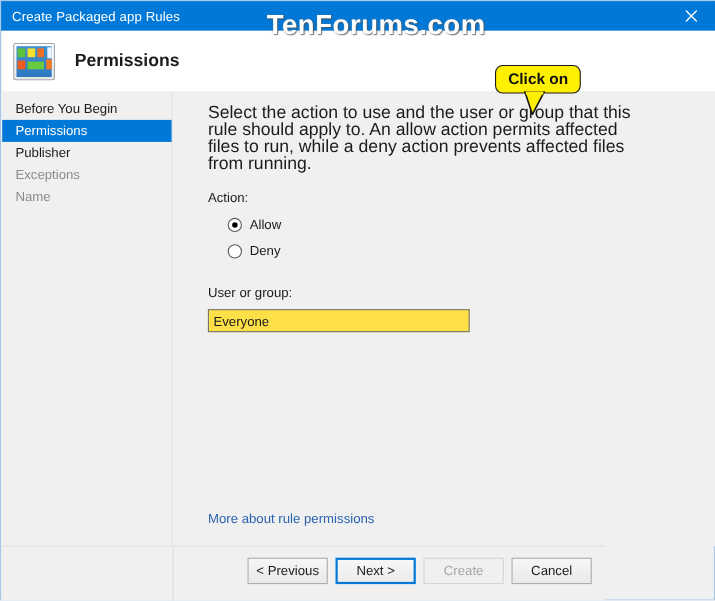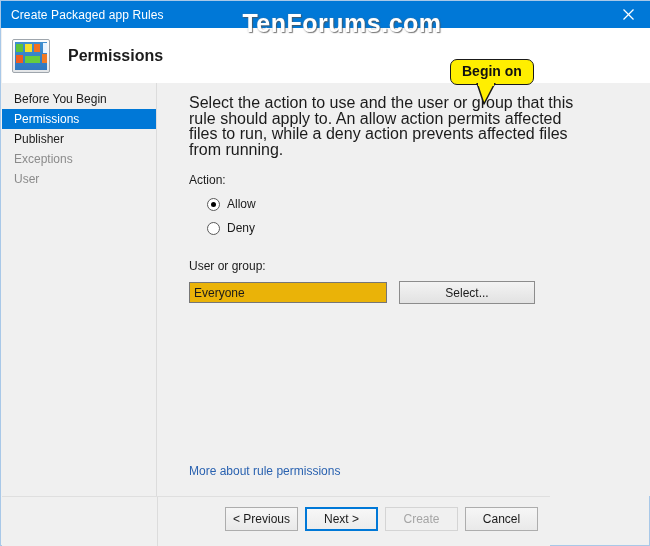--- a/index.html
+++ b/index.html
@@ -185,24 +185,24 @@
     margin-top: 24px;
     font-size: 12px;
     color: #1b1b1b;
   }
   #usergroup-row {
     margin-top: 8px;
     display: flex;
     align-items: center;
   }
   #usergroup-input {
-    width: 198px;
+    width: 238px;
     height: 21px;
     border: 1px solid #767676;
-    background: #eab308;
+    background: #fde047;
     font-size: 12px;
     color: #1b1b1b;
     padding: 0 4px;
     box-sizing: border-box;
     line-height: 19px;
     font-family: "Liberation Sans", sans-serif;
     border-radius: 0;
   }
   #select-button {
     margin-left: 12px;
@@ -329,21 +329,21 @@
     <div id="header-title">Permissions</div>
   </div>
 
   <div id="body-area">
 
     <div id="sidebar">
       <div class="nav-item"><span>Before You Begin</span></div>
       <div class="nav-item selected"><span>Permissions</span></div>
       <div class="nav-item"><span>Publisher</span></div>
       <div class="nav-item dim"><span>Exceptions</span></div>
-      <div class="nav-item dim"><span>User</span></div>
+      <div class="nav-item dim"><span>Name</span></div>
     </div>
 
     <div id="content">
 
       <div id="intro-text">Select the action to use and the user or group that this rule should apply to. An allow action permits affected files to run, while a deny action prevents affected files from running.</div>
 
       <div id="action-label">Action:</div>
 
       <div class="radio-row">
         <span class="radio checked"></span>
@@ -352,24 +352,23 @@
 
       <div class="radio-row">
         <span class="radio"></span>
         <span>Deny</span>
       </div>
 
       <div id="usergroup-label">User or group:</div>
 
       <div id="usergroup-row">
         <input id="usergroup-input" type="text" value="Everyone" style="">
-        <button id="select-button">Select...</button>
 
         <div id="callout">
-          <div id="callout-bubble">Begin on</div>
+          <div id="callout-bubble">Click on</div>
           <div id="callout-tail">
             <svg width="20" height="22" viewBox="0 0 20 22" aria-hidden="true">
               <polygon points="1,0 19,0 8,21" fill="#ffef00" stroke="#1a1a1a" stroke-width="1.5" stroke-linejoin="round"></polygon>
               <rect x="2" y="0" width="16" height="3" fill="#ffef00"></rect>
             </svg>
           </div>
         </div>
       </div>
 
       <a id="more-link" href="#">More about rule permissions</a>

